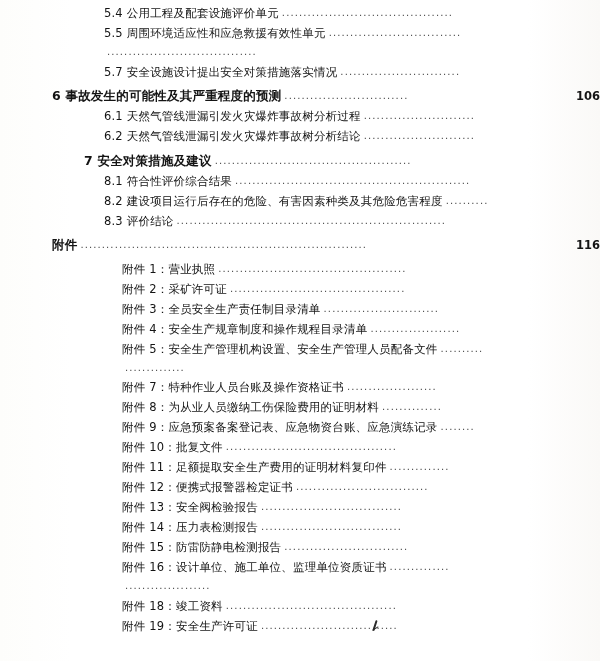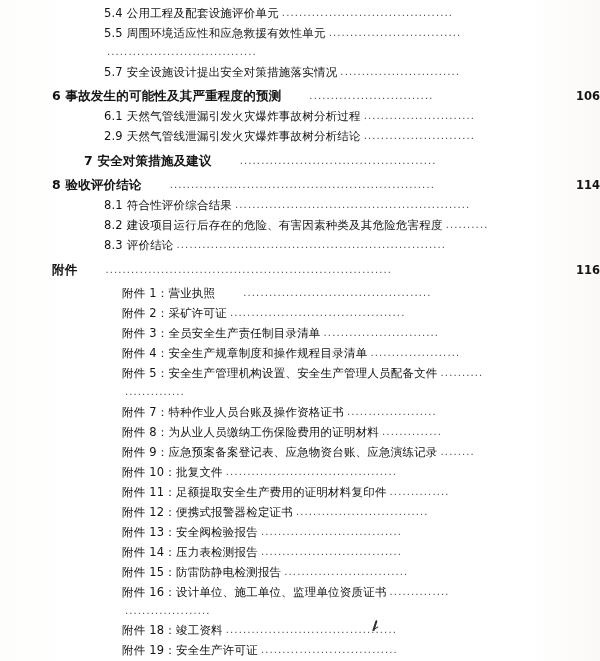--- a/index.html
+++ b/index.html
@@ -84,21 +84,21 @@
   }
   .lvl-appendix-head .page-no { font-weight: bold; }
   .lvl-appendix-head .dots { font-weight: normal; }
 
   .lvl-appendix {        
     padding-left: 96px;
     font-size: 11.5px;
   }
 
   .rowspace { margin-top: 8.5px; }
-  .rowspace-wide { margin-top: 12px; gap: 25px; }
+  .rowspace-wide { margin-top: 12px; }
 
   
   .pen-mark {
     position: absolute;
     left: 372px;
     top: 620px;
     width: 10px;
     height: 12px;
     pointer-events: none;
   }
@@ -160,36 +160,31 @@
       <span class="page-no">106</span>
     </div>
 
     <div class="row lvl-sub rowspace">
       <span class="label">6.1  天然气管线泄漏引发火灾爆炸事故树分析过程</span>
       <span class="dots">..........................</span>
 
     </div>
 
     <div class="row lvl-sub rowspace">
-      <span class="label">2.9  天然气管线泄漏引发火灾爆炸事故树分析结论</span>
+      <span class="label">6.2  天然气管线泄漏引发火灾爆炸事故树分析结论</span>
       <span class="dots">..........................</span>
 
     </div>
 
     <div class="row lvl-chap-center rowspace-wide">
       <span class="label">7  安全对策措施及建议</span>
       <span class="dots">..............................................</span>
 
     </div>
 
-    <div class="row lvl-chap rowspace-wide">
-      <span class="label">8  验收评价结论</span>
-      <span class="dots">..............................................................</span>
-      <span class="page-no">114</span>
-    </div>
 
     <div class="row lvl-sub rowspace">
       <span class="label">8.1  符合性评价综合结果</span>
       <span class="dots">.......................................................</span>
 
     </div>
 
     <div class="row lvl-sub rowspace">
       <span class="label">8.2  建设项目运行后存在的危险、有害因素种类及其危险危害程度</span>
       <span class="dots">..........</span>

